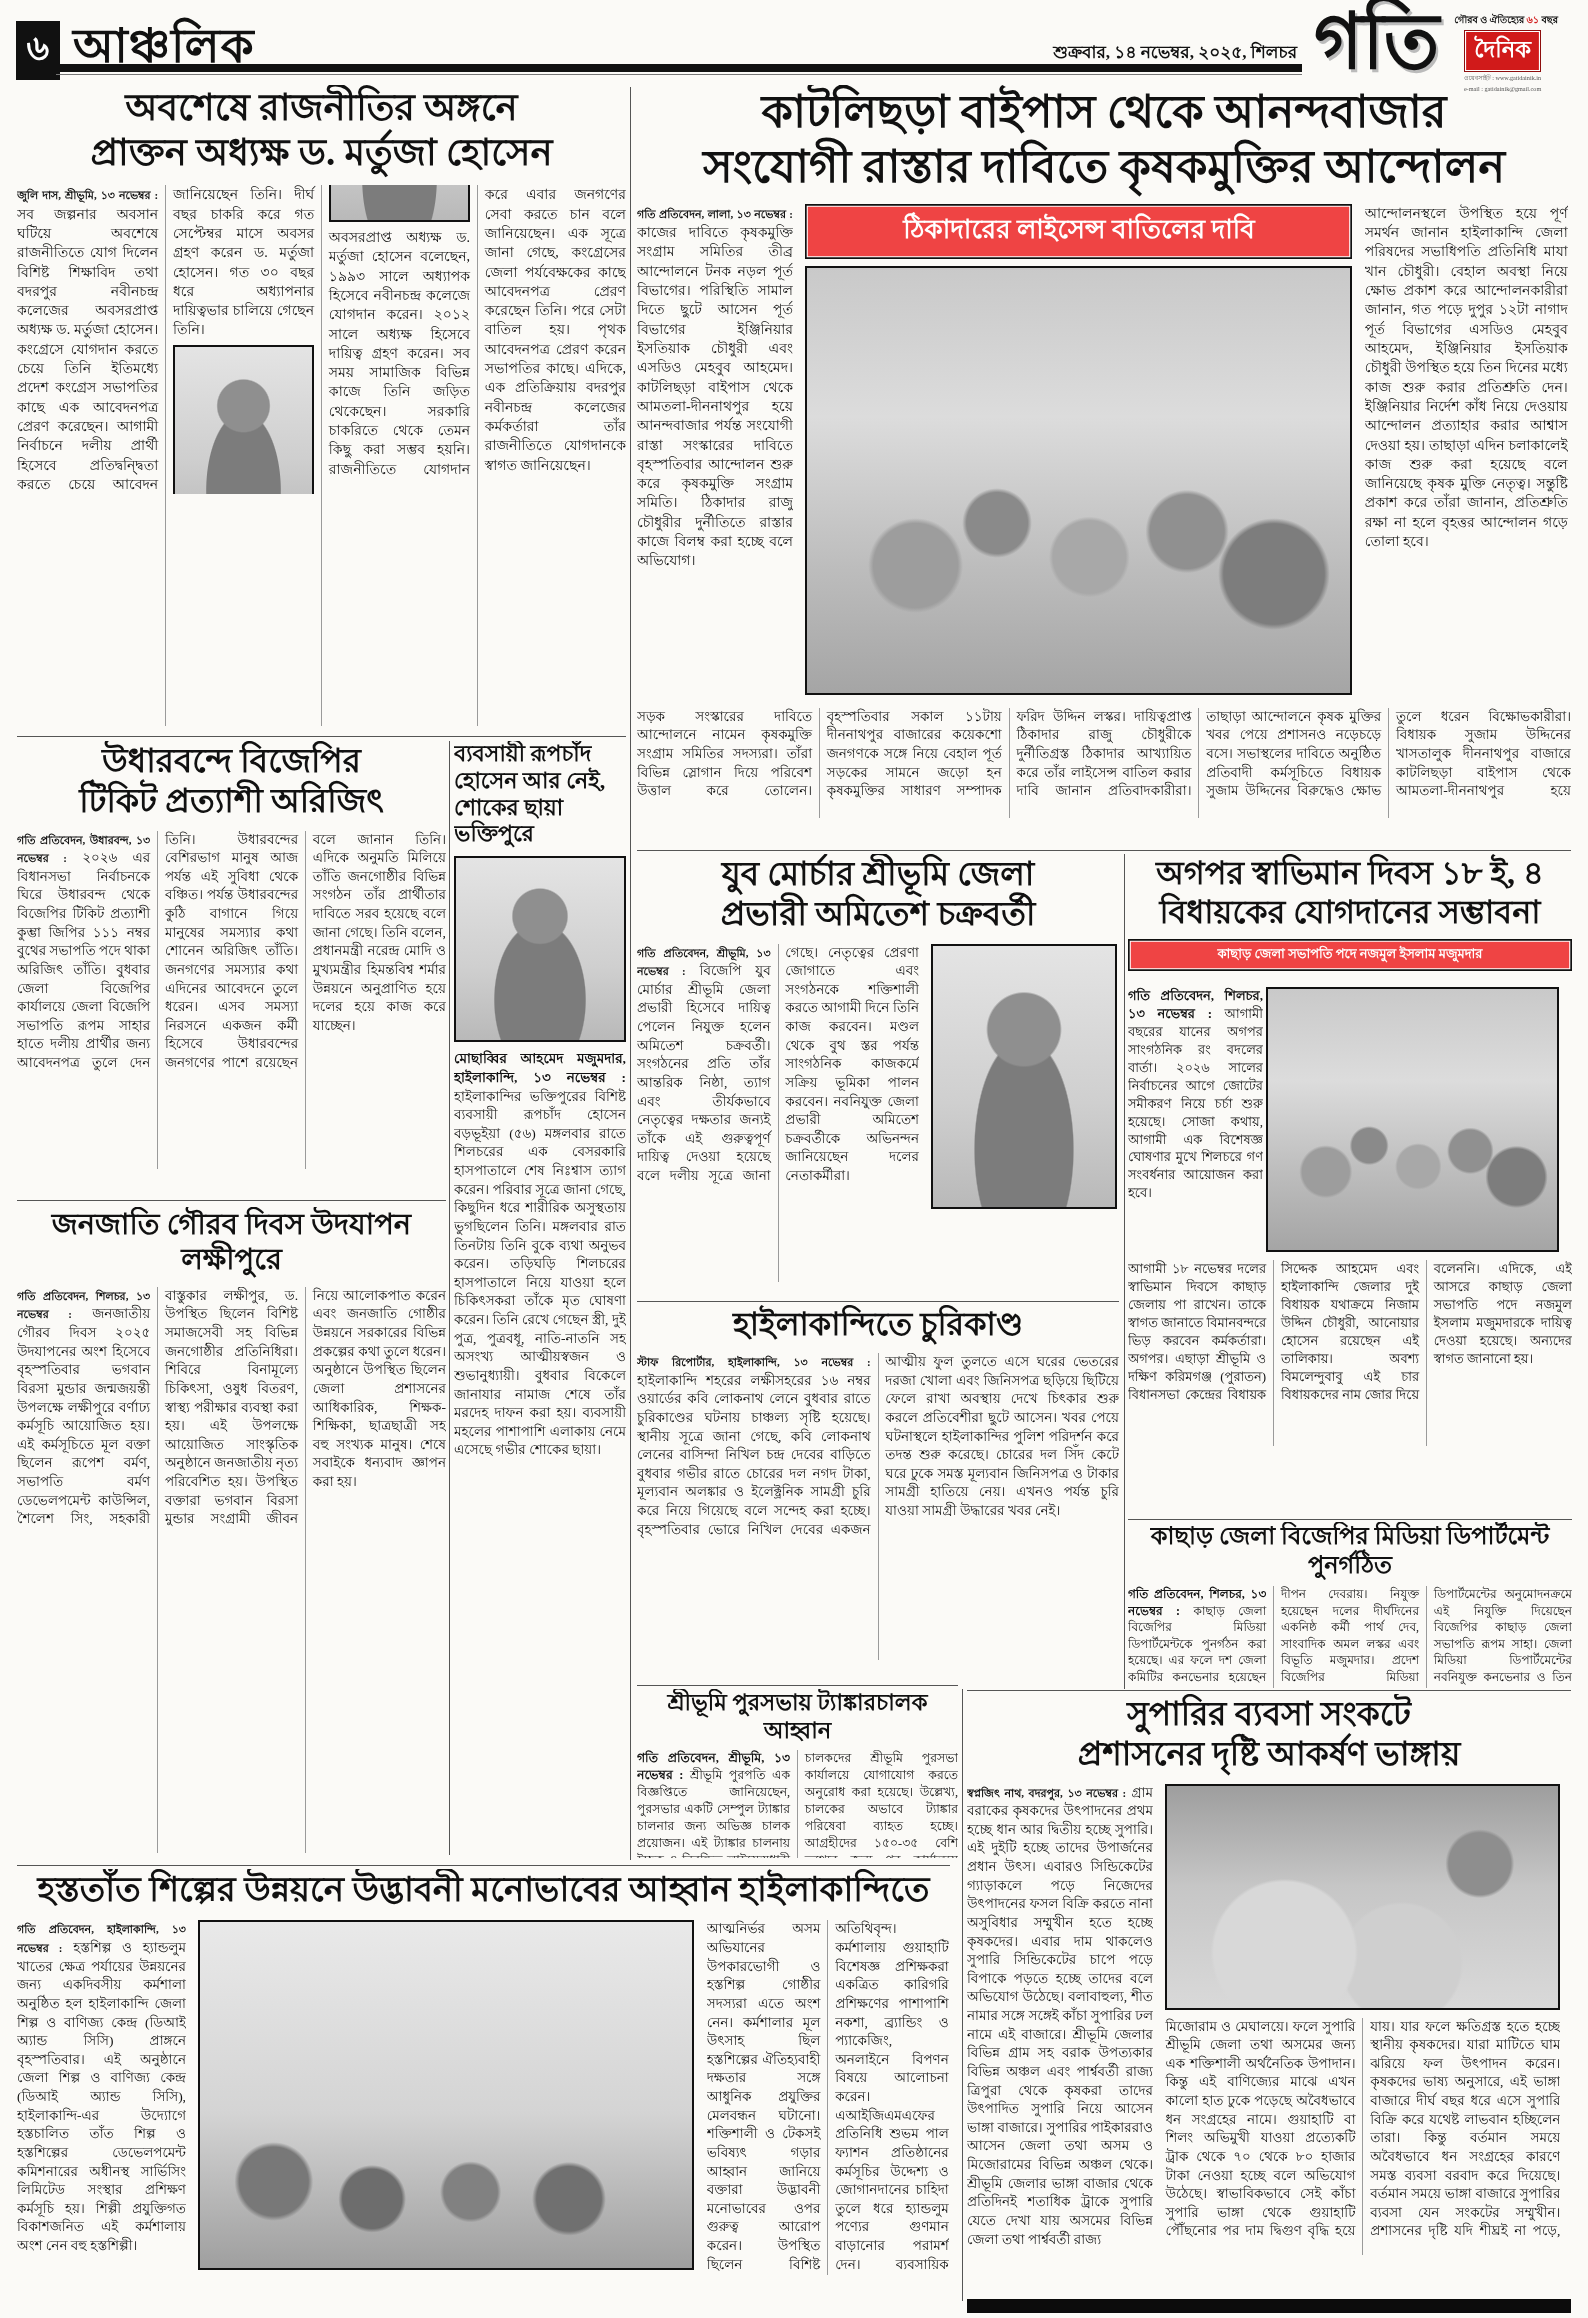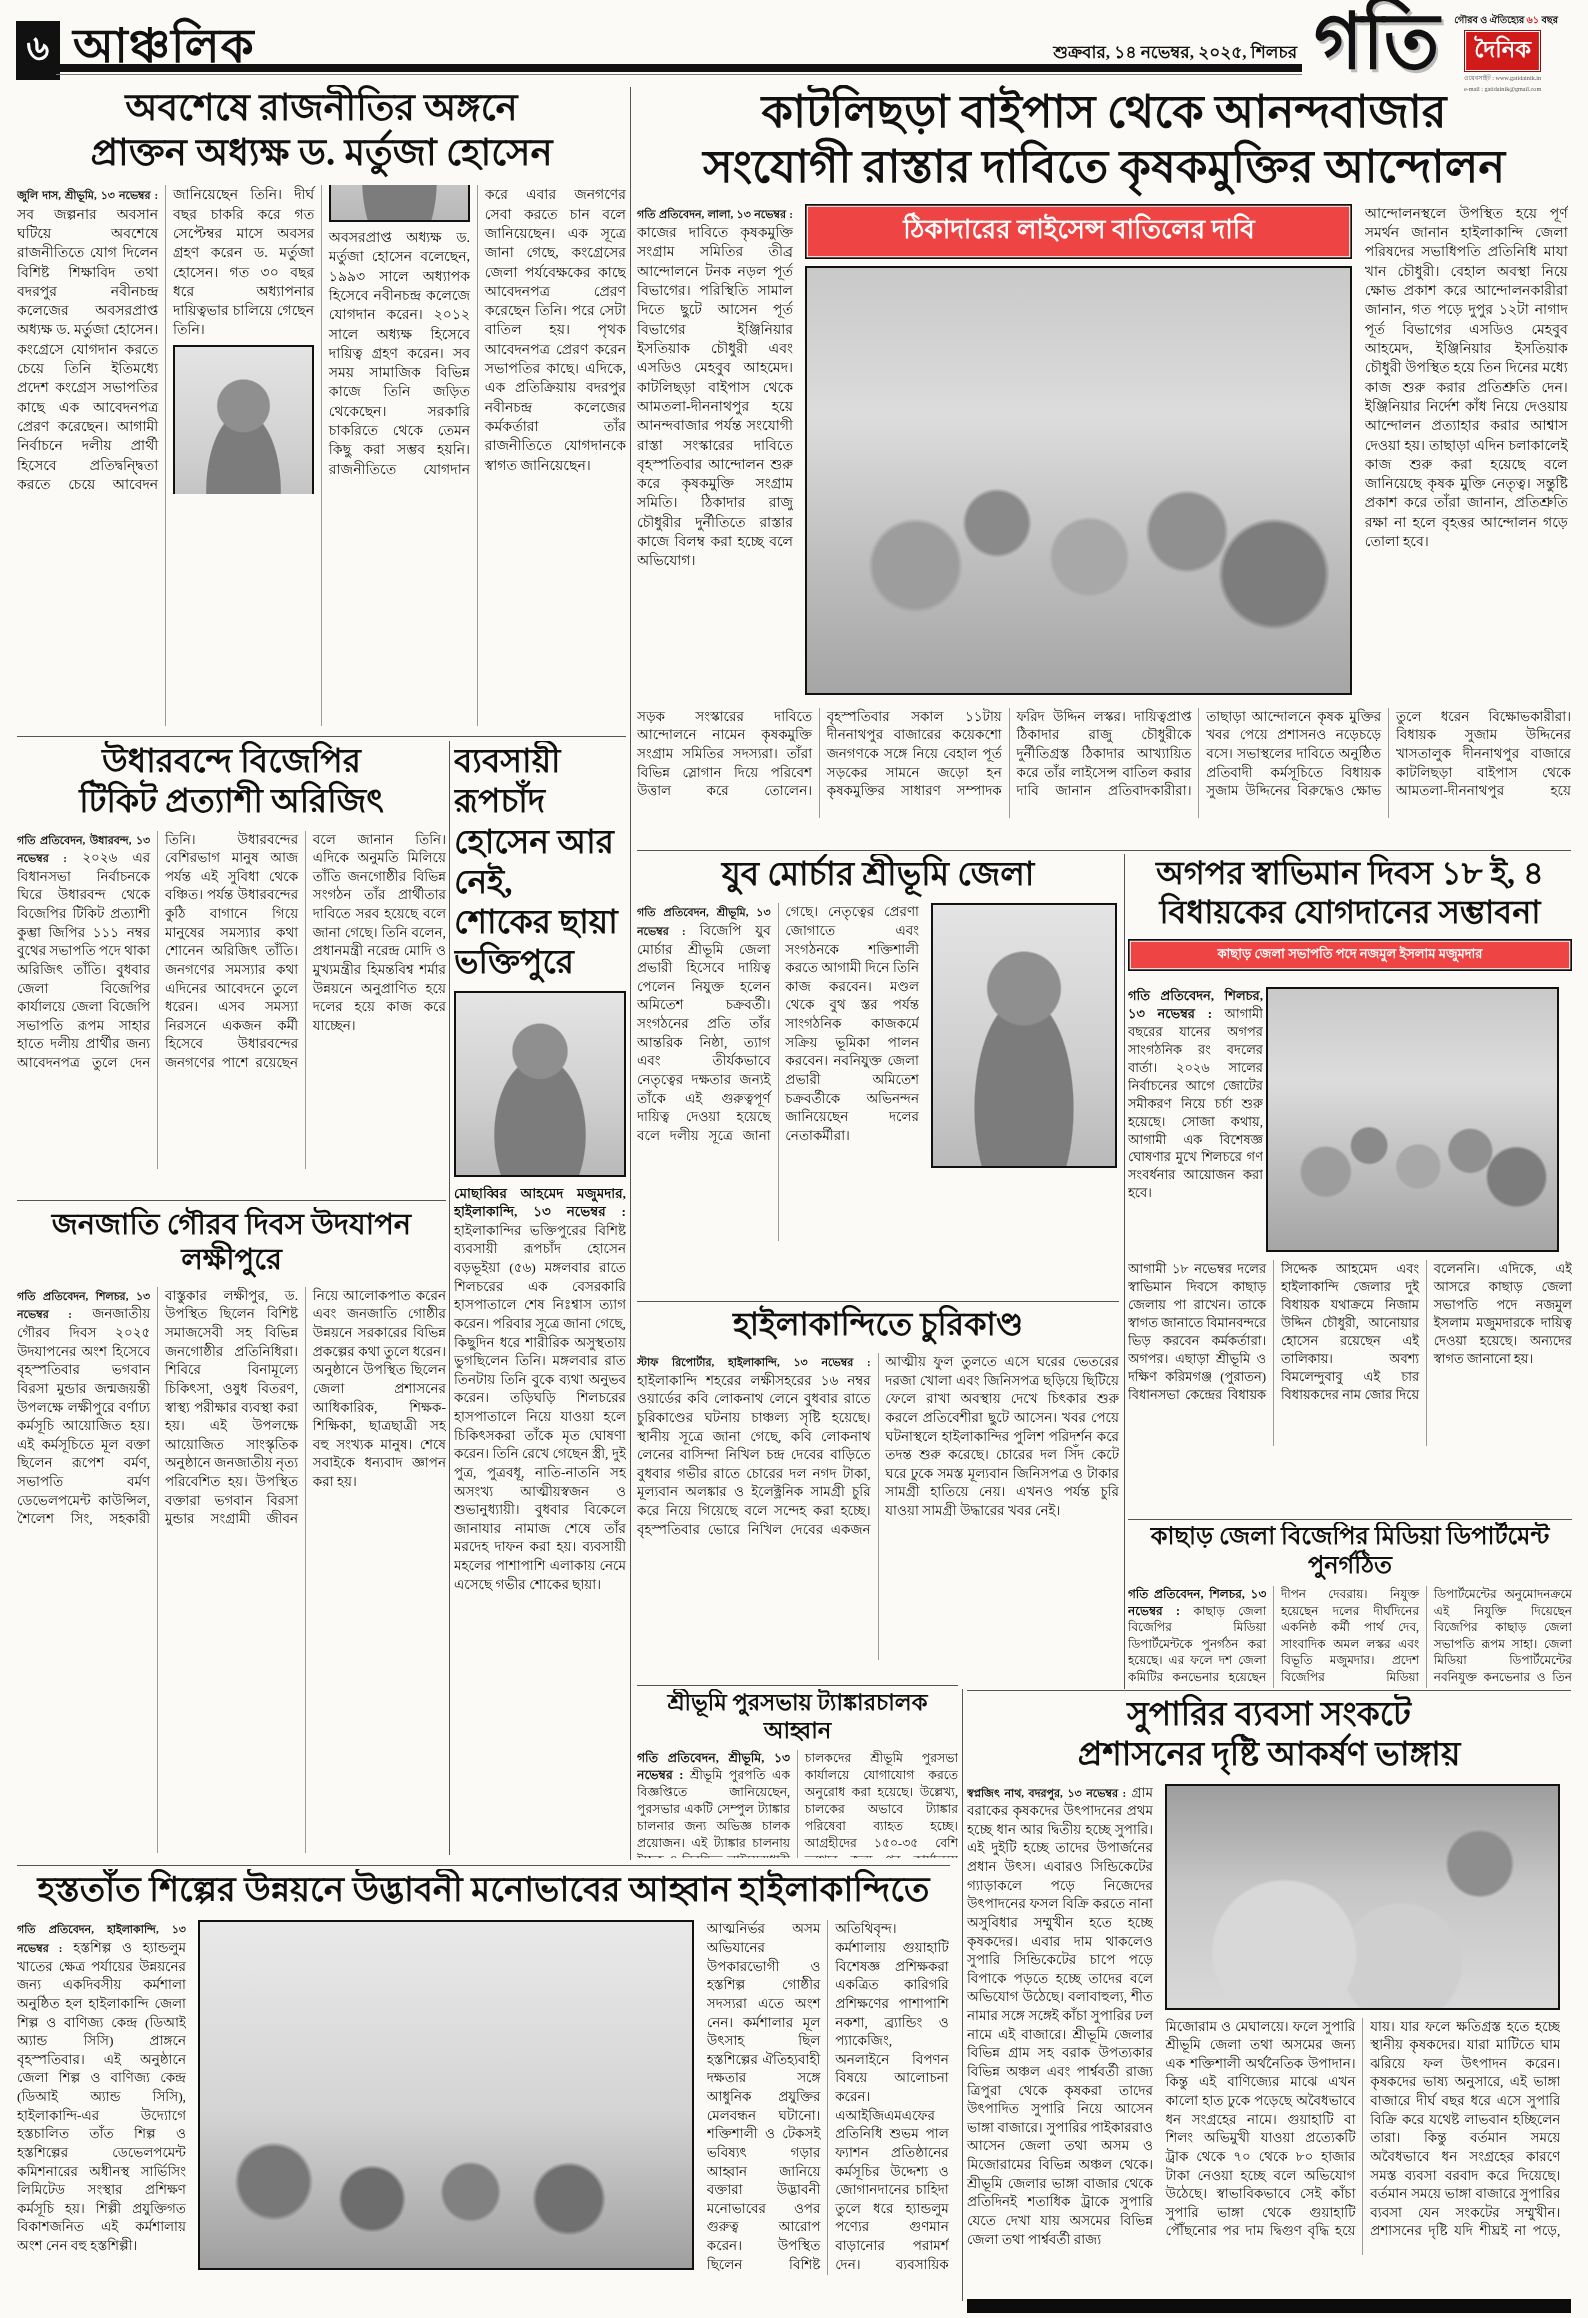--- a/index.html
+++ b/index.html
@@ -120,21 +120,21 @@
     <div>উধারবন্দে বিজেপির</div>
     <div>টিকিট প্রত্যাশী অরিজিৎ</div>
   </div>
   <div class="body cols3" style="margin-top:9px;height:338px;font-size:13.5px;">
     <span class="byline">গতি প্রতিবেদন, উধারবন্দ, ১৩ নভেম্বর :</span>
     <span>২০২৬ এর বিধানসভা নির্বাচনকে ঘিরে উধারবন্দ থেকে বিজেপির টিকিট প্রত্যাশী কুম্ভা জিপির ১১১ নম্বর বুথের সভাপতি পদে থাকা অরিজিৎ তাঁতি। বুধবার জেলা বিজেপির কার্যালয়ে জেলা বিজেপি সভাপতি রূপম সাহার হাতে দলীয় প্রার্থীর জন্য আবেদনপত্র তুলে দেন তিনি। উধারবন্দের বেশিরভাগ মানুষ আজ পর্যন্ত এই সুবিধা থেকে বঞ্চিত। পর্যন্ত উধারবন্দের কুঠি বাগানে গিয়ে মানুষের সমস্যার কথা শোনেন অরিজিৎ তাঁতি। জনগণের সমস্যার কথা এদিনের আবেদনে তুলে ধরেন। এসব সমস্যা নিরসনে একজন কর্মী হিসেবে উধারবন্দের জনগণের পাশে রয়েছেন বলে জানান তিনি। এদিকে অনুমতি মিলিয়ে তাঁতি জনগোষ্ঠীর বিভিন্ন সংগঠন তাঁর প্রার্থীতার দাবিতে সরব হয়েছে বলে জানা গেছে। তিনি বলেন, প্রধানমন্ত্রী নরেন্দ্র মোদি ও মুখ্যমন্ত্রীর হিমন্তবিশ্ব শর্মার উন্নয়নে অনুপ্রাণিত হয়ে দলের হয়ে কাজ করে যাচ্ছেন।</span>
   </div>
 </div>
 
 <div class="story" style="left:454px;top:741px;width:172px;height:1114px;">
-  <div class="hl" style="font-size:33px;text-align:left;">
+  <div class="hl" style="font-size:22px;text-align:left;">
     <div>ব্যবসায়ী রূপচাঁদ</div>
     <div>হোসেন আর নেই,</div>
     <div>শোকের ছায়া</div>
     <div>ভক্তিপুরে</div>
   </div>
   <div class="photo ph-portrait" style="width:100%;height:186px;margin:8px 0;"></div>
   <div class="body" style="height:744px;font-size:13.5px;">
     <span class="byline" style="font-size:13.5px;">মোছাব্বির আহমেদ মজুমদার, হাইলাকান্দি, ১৩ নভেম্বর :</span>
     <span>হাইলাকান্দির ভক্তিপুরের বিশিষ্ট ব্যবসায়ী রূপচাঁদ হোসেন বড়ভূইয়া (৫৬) মঙ্গলবার রাতে শিলচরের এক বেসরকারি হাসপাতালে শেষ নিঃশ্বাস ত্যাগ করেন। পরিবার সূত্রে জানা গেছে, কিছুদিন ধরে শারীরিক অসুস্থতায় ভুগছিলেন তিনি। মঙ্গলবার রাত তিনটায় তিনি বুকে ব্যথা অনুভব করেন। তড়িঘড়ি শিলচরের হাসপাতালে নিয়ে যাওয়া হলে চিকিৎসকরা তাঁকে মৃত ঘোষণা করেন। তিনি রেখে গেছেন স্ত্রী, দুই পুত্র, পুত্রবধূ, নাতি-নাতনি সহ অসংখ্য আত্মীয়স্বজন ও শুভানুধ্যায়ী। বুধবার বিকেলে জানাযার নামাজ শেষে তাঁর মরদেহ দাফন করা হয়। ব্যবসায়ী মহলের পাশাপাশি এলাকায় নেমে এসেছে গভীর শোকের ছায়া।</span>
   </div>
@@ -144,20 +144,21 @@
   <div class="hl" style="font-size:29px;">জনজাতি গৌরব দিবস উদযাপন লক্ষীপুরে</div>
   <div class="body cols3" style="margin-top:9px;height:581px;font-size:13.5px;">
     <span class="byline">গতি প্রতিবেদন, শিলচর, ১৩ নভেম্বর :</span>
     <span>জনজাতীয় গৌরব দিবস ২০২৫ উদযাপনের অংশ হিসেবে বৃহস্পতিবার ভগবান বিরসা মুন্ডার জন্মজয়ন্তী উপলক্ষে লক্ষীপুরে বর্ণাঢ্য কর্মসূচি আয়োজিত হয়। এই কর্মসূচিতে মূল বক্তা ছিলেন রূপেশ বর্মণ, সভাপতি বর্মণ ডেভেলপমেন্ট কাউন্সিল, শৈলেশ সিং, সহকারী বাস্তুকার লক্ষীপুর, ড. উপস্থিত ছিলেন বিশিষ্ট সমাজসেবী সহ বিভিন্ন জনগোষ্ঠীর প্রতিনিধিরা। শিবিরে বিনামূল্যে চিকিৎসা, ওষুধ বিতরণ, স্বাস্থ্য পরীক্ষার ব্যবস্থা করা হয়। এই উপলক্ষে আয়োজিত সাংস্কৃতিক অনুষ্ঠানে জনজাতীয় নৃত্য পরিবেশিত হয়। উপস্থিত বক্তারা ভগবান বিরসা মুন্ডার সংগ্রামী জীবন নিয়ে আলোকপাত করেন এবং জনজাতি গোষ্ঠীর উন্নয়নে সরকারের বিভিন্ন প্রকল্পের কথা তুলে ধরেন। অনুষ্ঠানে উপস্থিত ছিলেন জেলা প্রশাসনের আধিকারিক, শিক্ষক-শিক্ষিকা, ছাত্রছাত্রী সহ বহু সংখ্যক মানুষ। শেষে সবাইকে ধন্যবাদ জ্ঞাপন করা হয়।</span>
   </div>
 </div>
 
 <div class="story" style="left:637px;top:854px;width:482px;height:445px;">
   <div class="hl" style="font-size:33px;">
     <div>যুব মোর্চার শ্রীভূমি জেলা</div>
+    <div>প্রভারী অমিতেশ চক্রবর্তী</div>
   </div>
   <div class="figrow" style="margin-top:9px;gap:12.4px;">
     <div class="body cols2" style="width:282px;height:338px;font-size:13.5px;">
       <span class="byline">গতি প্রতিবেদন, শ্রীভূমি, ১৩ নভেম্বর :</span>
       <span>বিজেপি যুব মোর্চার শ্রীভূমি জেলা প্রভারী হিসেবে দায়িত্ব পেলেন নিযুক্ত হলেন অমিতেশ চক্রবর্তী। সংগঠনের প্রতি তাঁর আন্তরিক নিষ্ঠা, ত্যাগ এবং তীর্যকভাবে নেতৃত্বের দক্ষতার জন্যই তাঁকে এই গুরুত্বপূর্ণ দায়িত্ব দেওয়া হয়েছে বলে দলীয় সূত্রে জানা গেছে। নেতৃত্বের প্রেরণা জোগাতে এবং সংগঠনকে শক্তিশালী করতে আগামী দিনে তিনি কাজ করবেন। মণ্ডল থেকে বুথ স্তর পর্যন্ত সাংগঠনিক কাজকর্মে সক্রিয় ভূমিকা পালন করবেন। নবনিযুক্ত জেলা প্রভারী অমিতেশ চক্রবর্তীকে অভিনন্দন জানিয়েছেন দলের নেতাকর্মীরা।</span>
     </div>
     <div class="photo ph-portrait" style="width:186px;height:265px;"></div>
   </div>
 </div>
 

